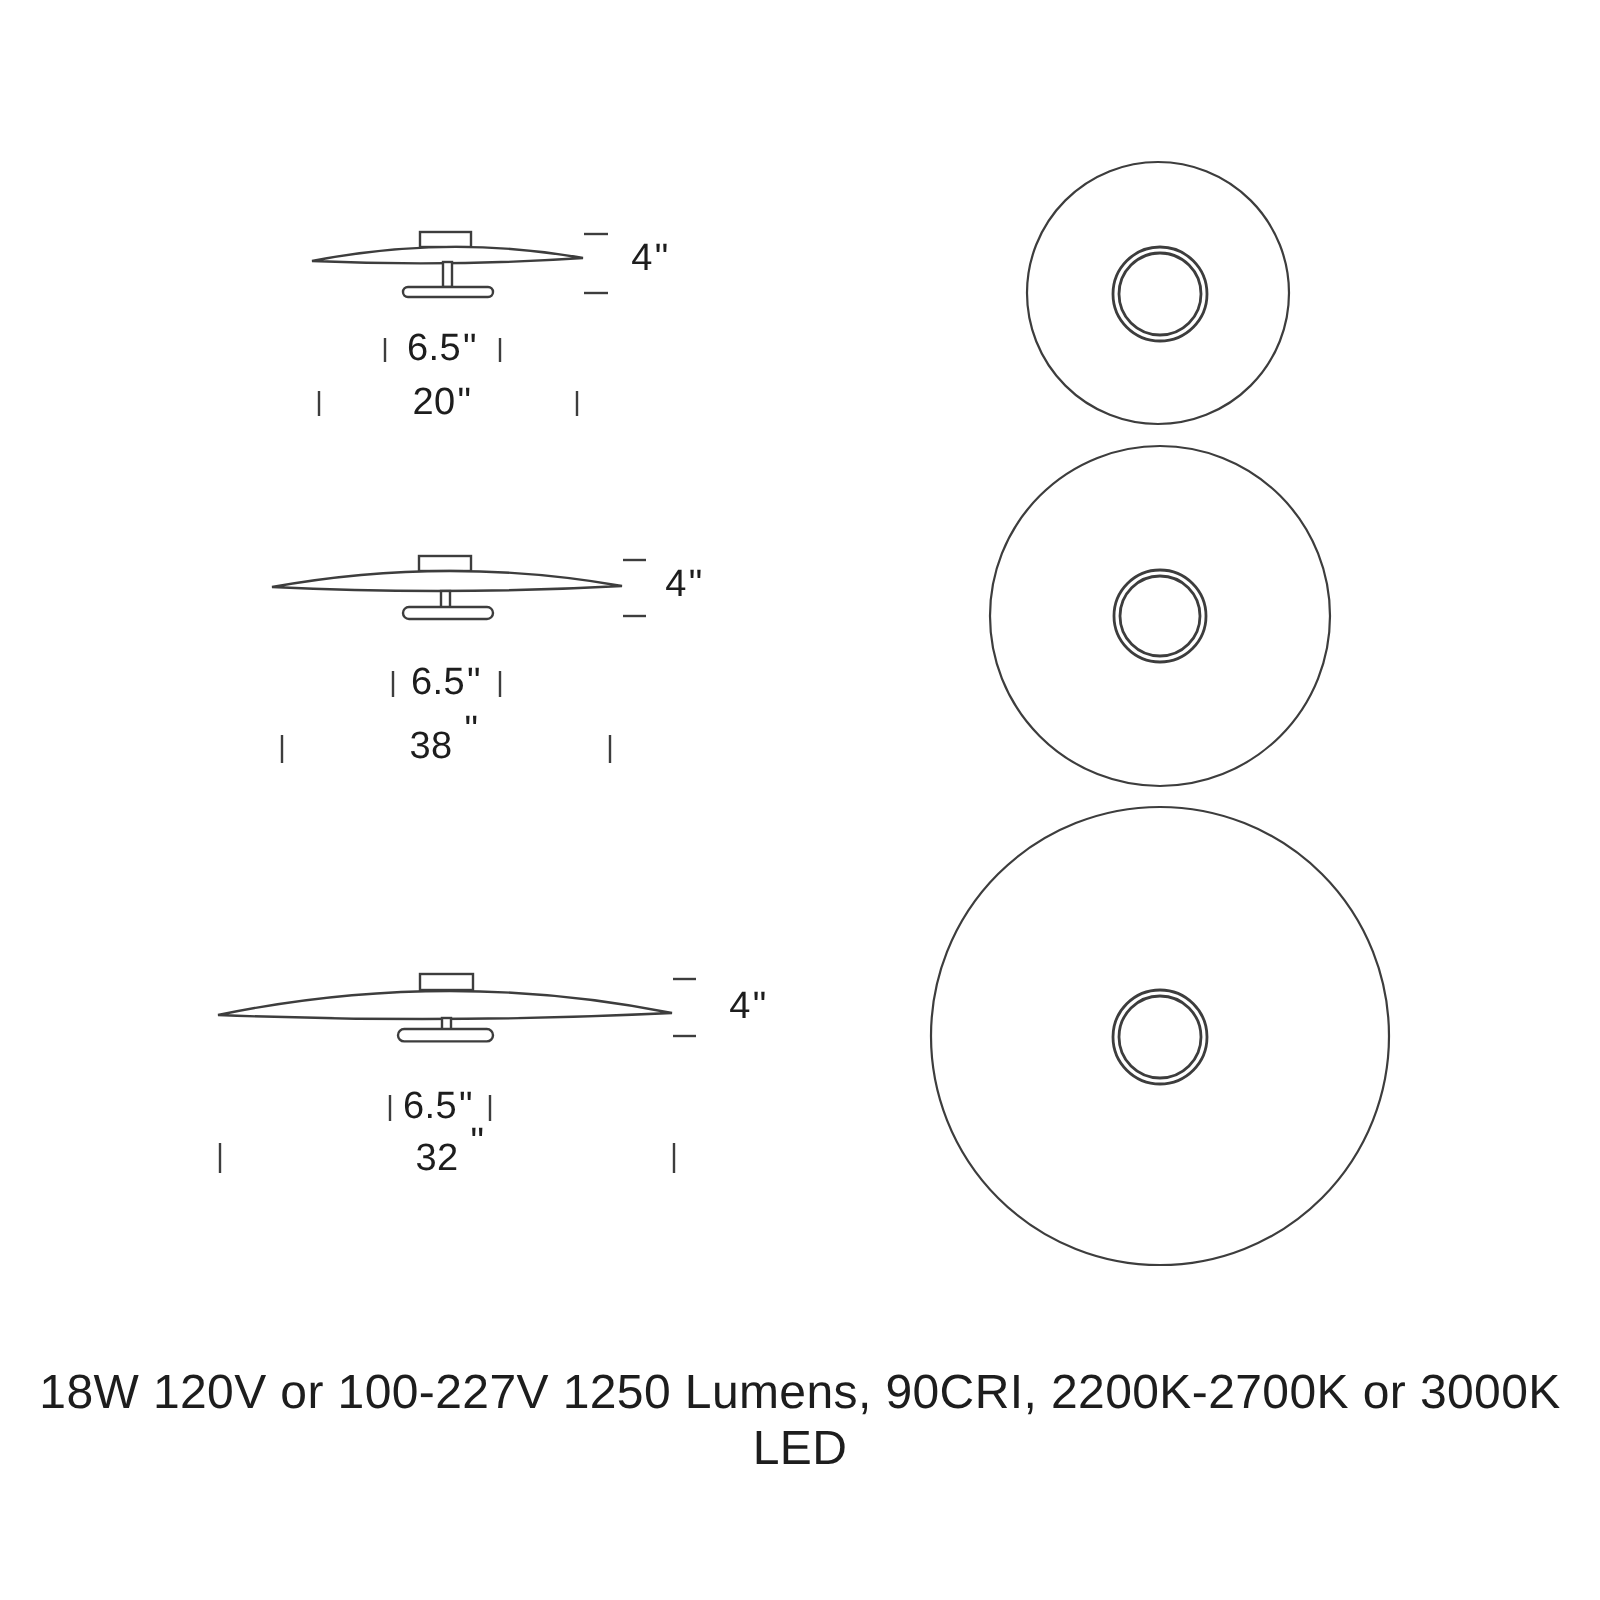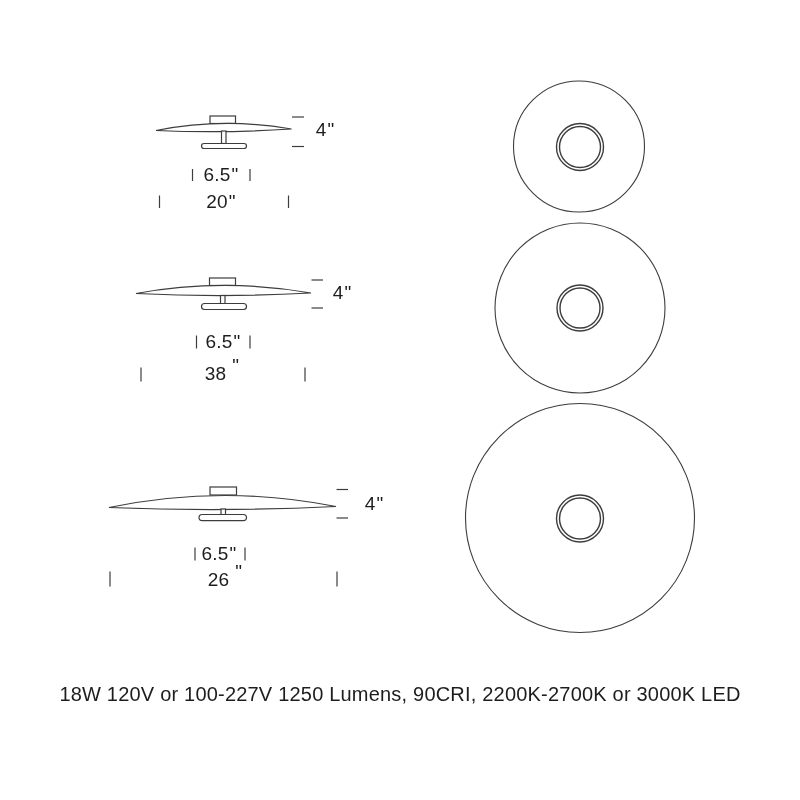--- a/index.html
+++ b/index.html
@@ -23,21 +23,21 @@
   .dim-label .unit.raised{
     position:relative;
     top:-8px;
     margin-left:6px;
   }
   .spec-footer{
     position:absolute;
     left:0;right:0;
     top:683px;
     text-align:center;
-    font-size:20px;
+    font-size:24px;
     color:#1d1d1d;
     letter-spacing:0.2px;
   }
 </style>
 </head>
 <body>
 
 <div class="canvas">
 
   <svg class="lineart" width="800" height="800" viewBox="0 0 800 800">
@@ -106,17 +106,17 @@
   <div class="dim-label" style="left:325px;top:130px"><span>4</span><span class="unit">"</span></div>
   <div class="dim-label" style="left:221px;top:175px"><span>6.5</span><span class="unit">"</span></div>
   <div class="dim-label" style="left:221px;top:201.5px"><span>20</span><span class="unit">"</span></div>
 
   <div class="dim-label" style="left:342px;top:293px"><span>4</span><span class="unit">"</span></div>
   <div class="dim-label" style="left:223px;top:341.5px"><span>6.5</span><span class="unit">"</span></div>
   <div class="dim-label" style="left:222px;top:374px"><span>38</span><span class="unit raised">"</span></div>
 
   <div class="dim-label" style="left:374px;top:503.5px"><span>4</span><span class="unit">"</span></div>
   <div class="dim-label" style="left:219px;top:554px"><span>6.5</span><span class="unit">"</span></div>
-  <div class="dim-label" style="left:225px;top:579.5px"><span>26</span><span class="unit raised">"</span></div>
+  <div class="dim-label" style="left:225px;top:579.5px"><span>32</span><span class="unit raised">"</span></div>
 
   <div class="spec-footer">18W 120V or 100-227V 1250 Lumens, 90CRI, 2200K-2700K or 3000K LED</div>
 
 </div>
 
 </body></html>

